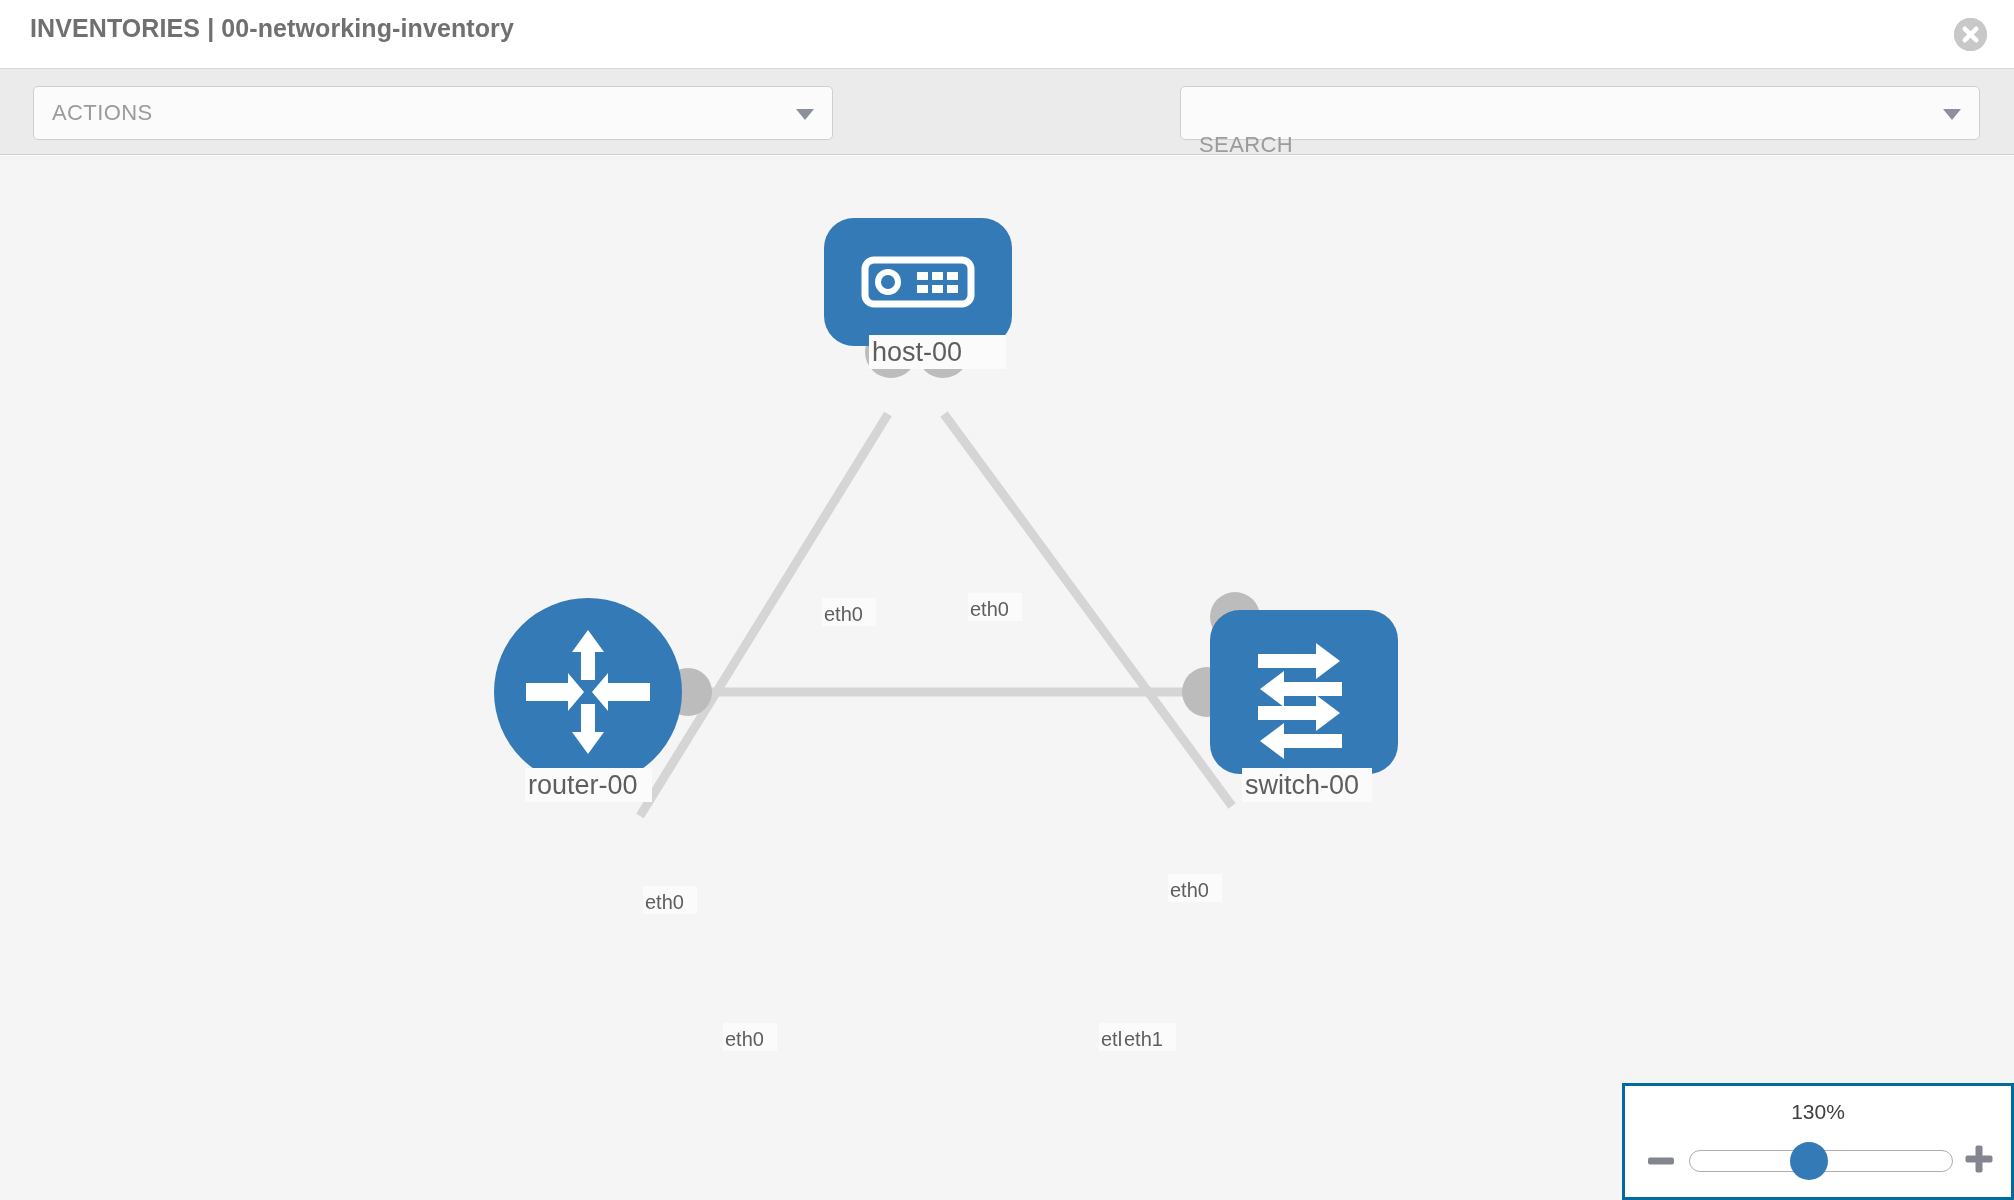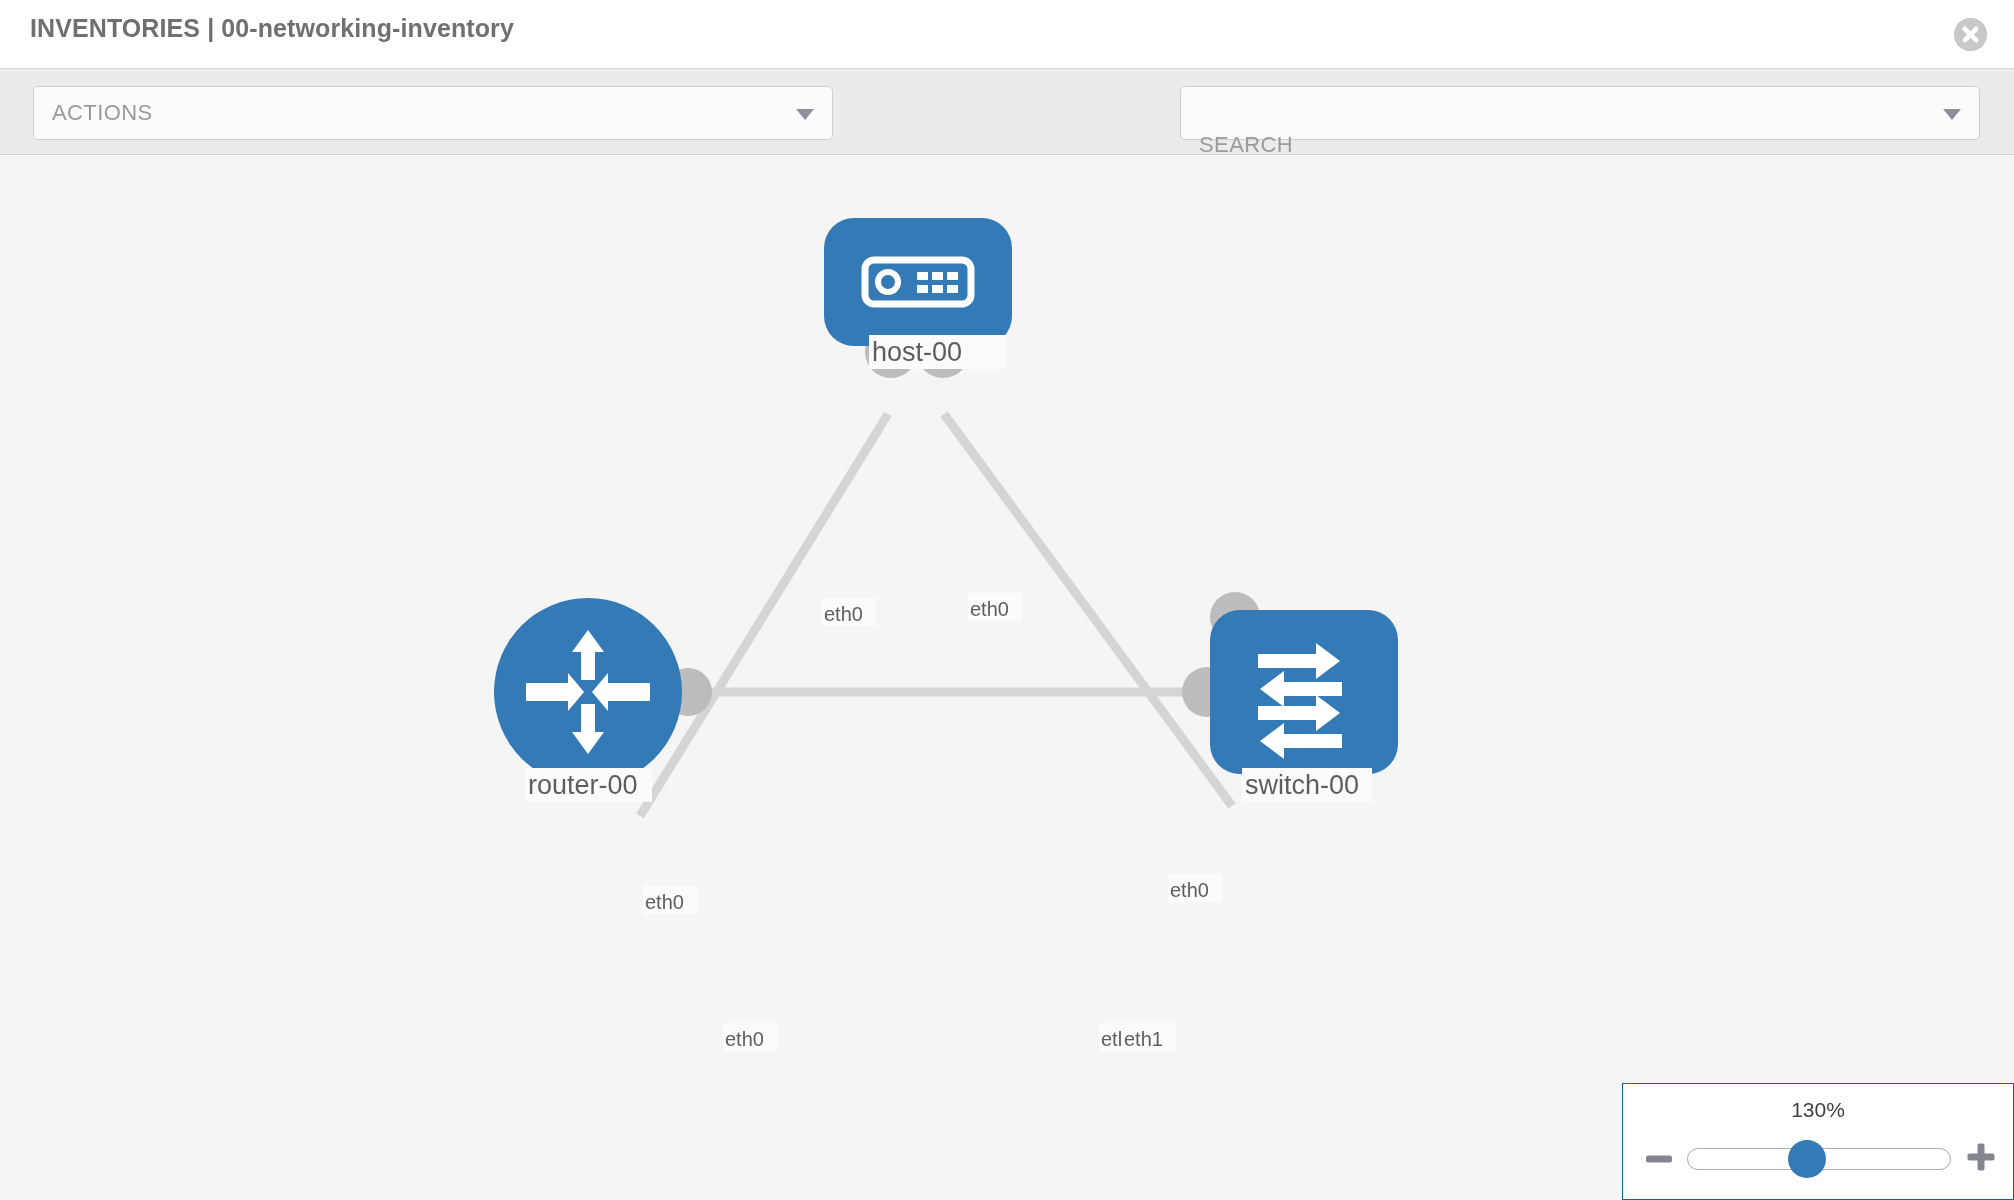--- a/index.html
+++ b/index.html
@@ -132,21 +132,21 @@
     font-size: 20px;
     fill: #5e5e5e;
   }
 
   
   #zoom-widget {
     position: absolute;
     left: 1622px; top: 1083px;
     width: 392px; height: 117px;
     background: #ffffff;
-    border: 1px solid #0369a1;
+    border: 3px solid #0369a1;
   }
   #zoom-level {
     position: absolute;
     left: 0; right: 0; top: 14px;
     text-align: center;
     font-size: 21px;
     color: #404040;
   }
   #zoom-minus {
     position: absolute;

